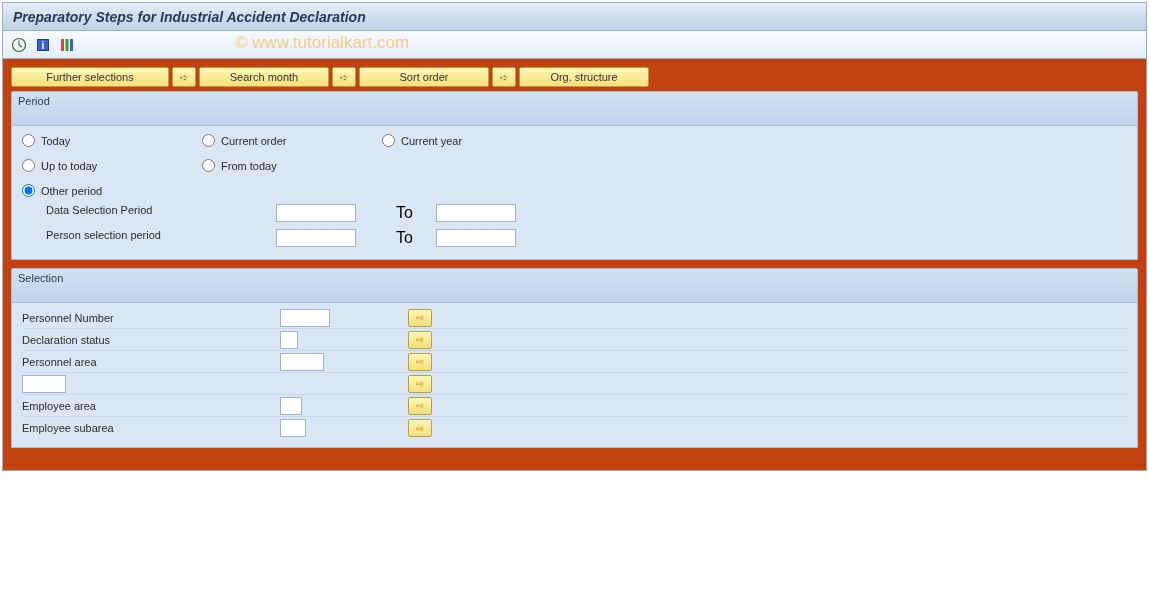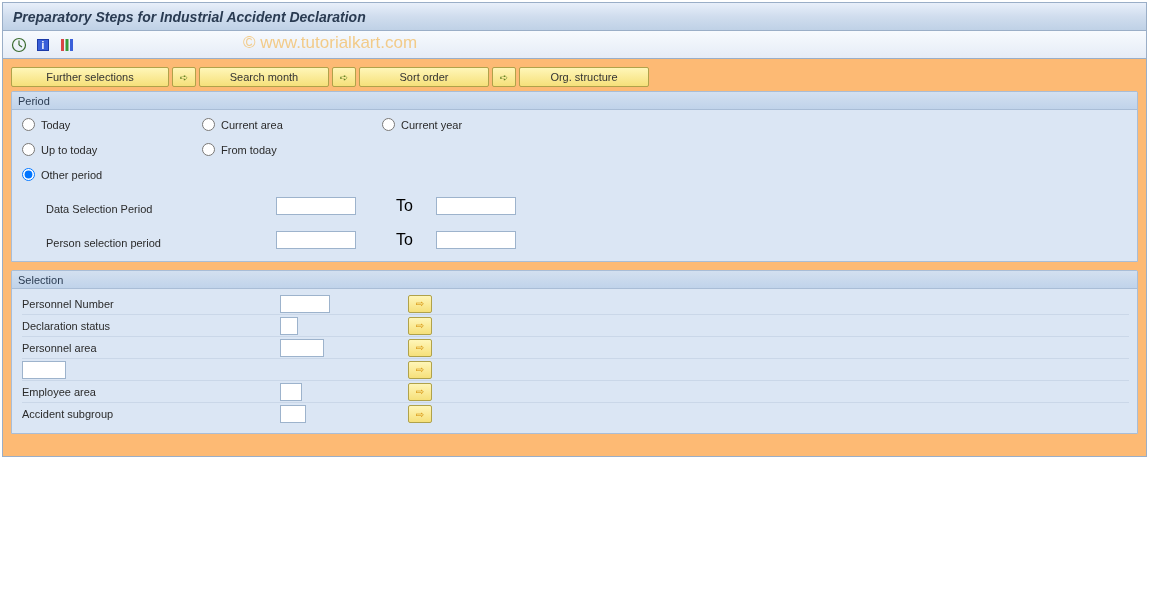--- a/index.html
+++ b/index.html
@@ -42,31 +42,31 @@
       width: 20px;
       height: 20px;
       display: inline-flex;
       align-items: center;
       justify-content: center;
       cursor: pointer;
       border-radius: 2px;
     }
     .watermark {
       position: absolute;
-      left: 240px;
+      left: 232px;
       top: 2px;
       color: #f3c77d;
       font-size: 17px;
       opacity: 0.9;
       pointer-events: none;
       font-family: "Trebuchet MS", sans-serif;
     }
     .content {
       padding: 8px 8px 14px 8px;
-      background: #fdba74;
+      background: #c2410c;
     }
     .button-bar {
       display: flex;
       gap: 0;
       margin-bottom: 4px;
     }
     .sap-button {
       background: linear-gradient(to bottom, #fff6b8, #f6e07a);
       border: 1px solid #b0a24a;
       border-radius: 2px;
@@ -94,21 +94,21 @@
     }
     .groupbox {
       border: 1px solid #a9bdd6;
       background: #dbe6f4;
       border-radius: 2px 2px 0 0;
       margin-bottom: 8px;
     }
     .groupbox .header {
       background: linear-gradient(to bottom, #d3e0f0, #c0d3ea);
       border-bottom: 1px solid #a9bdd6;
-      height: 18px;
+      height: 34px;
       line-height: 18px;
       padding: 0 6px;
       font-size: 11px;
       color: #2a3b52;
     }
     .groupbox .body {
       padding: 8px 10px 12px 10px;
     }
     .radio-grid {
       display: grid;
@@ -121,22 +121,22 @@
       align-items: center;
       gap: 4px;
       font-size: 11px;
       color: #2a2a2a;
     }
     .radio-item input[type="radio"] {
       margin: 0 2px 0 0;
     }
     .sub-row {
       display: flex;
-      align-items: flex-end;
-      margin-top: 16px;
+      align-items: flex-start;
+      margin-top: 7px;
     }
     .sub-row .lbl {
       margin-left: 24px;
       width: 230px;
       font-size: 11px;
       color: #2a2a2a;
     }
     .sub-row .inp, .sel-row .inp {
       height: 18px;
       border: 1px solid #9db3cc;
@@ -248,21 +248,21 @@
     <div class="groupbox">
       <div class="header">Period</div>
       <div class="body">
         <div class="radio-grid">
           <label class="radio-item">
             <input type="radio" name="period" style="">
             <span>Today</span>
           </label>
           <label class="radio-item">
             <input type="radio" name="period" style="">
-            <span>Current area</span>
+            <span>Current order</span>
           </label>
           <label class="radio-item">
             <input type="radio" name="period" style="">
             <span>Current year</span>
           </label>
           <label class="radio-item">
             <input type="radio" name="period" style="">
             <span>Up to today</span>
           </label>
           <label class="radio-item">
@@ -327,21 +327,21 @@
 
         <div class="sel-row">
           <span class="lbl">Employee area</span>
           <input class="inp sel-inp-w22" value="" style="">
           <span class="multi-btn">
             <span>⇨</span>
           </span>
         </div>
 
         <div class="sel-row">
-          <span class="lbl">Accident subgroup</span>
+          <span class="lbl">Employee subarea</span>
           <input class="inp sel-inp-w26" value="" style="">
           <span class="multi-btn">
             <span>⇨</span>
           </span>
         </div>
 
       </div>
     </div>
 
   </div>

